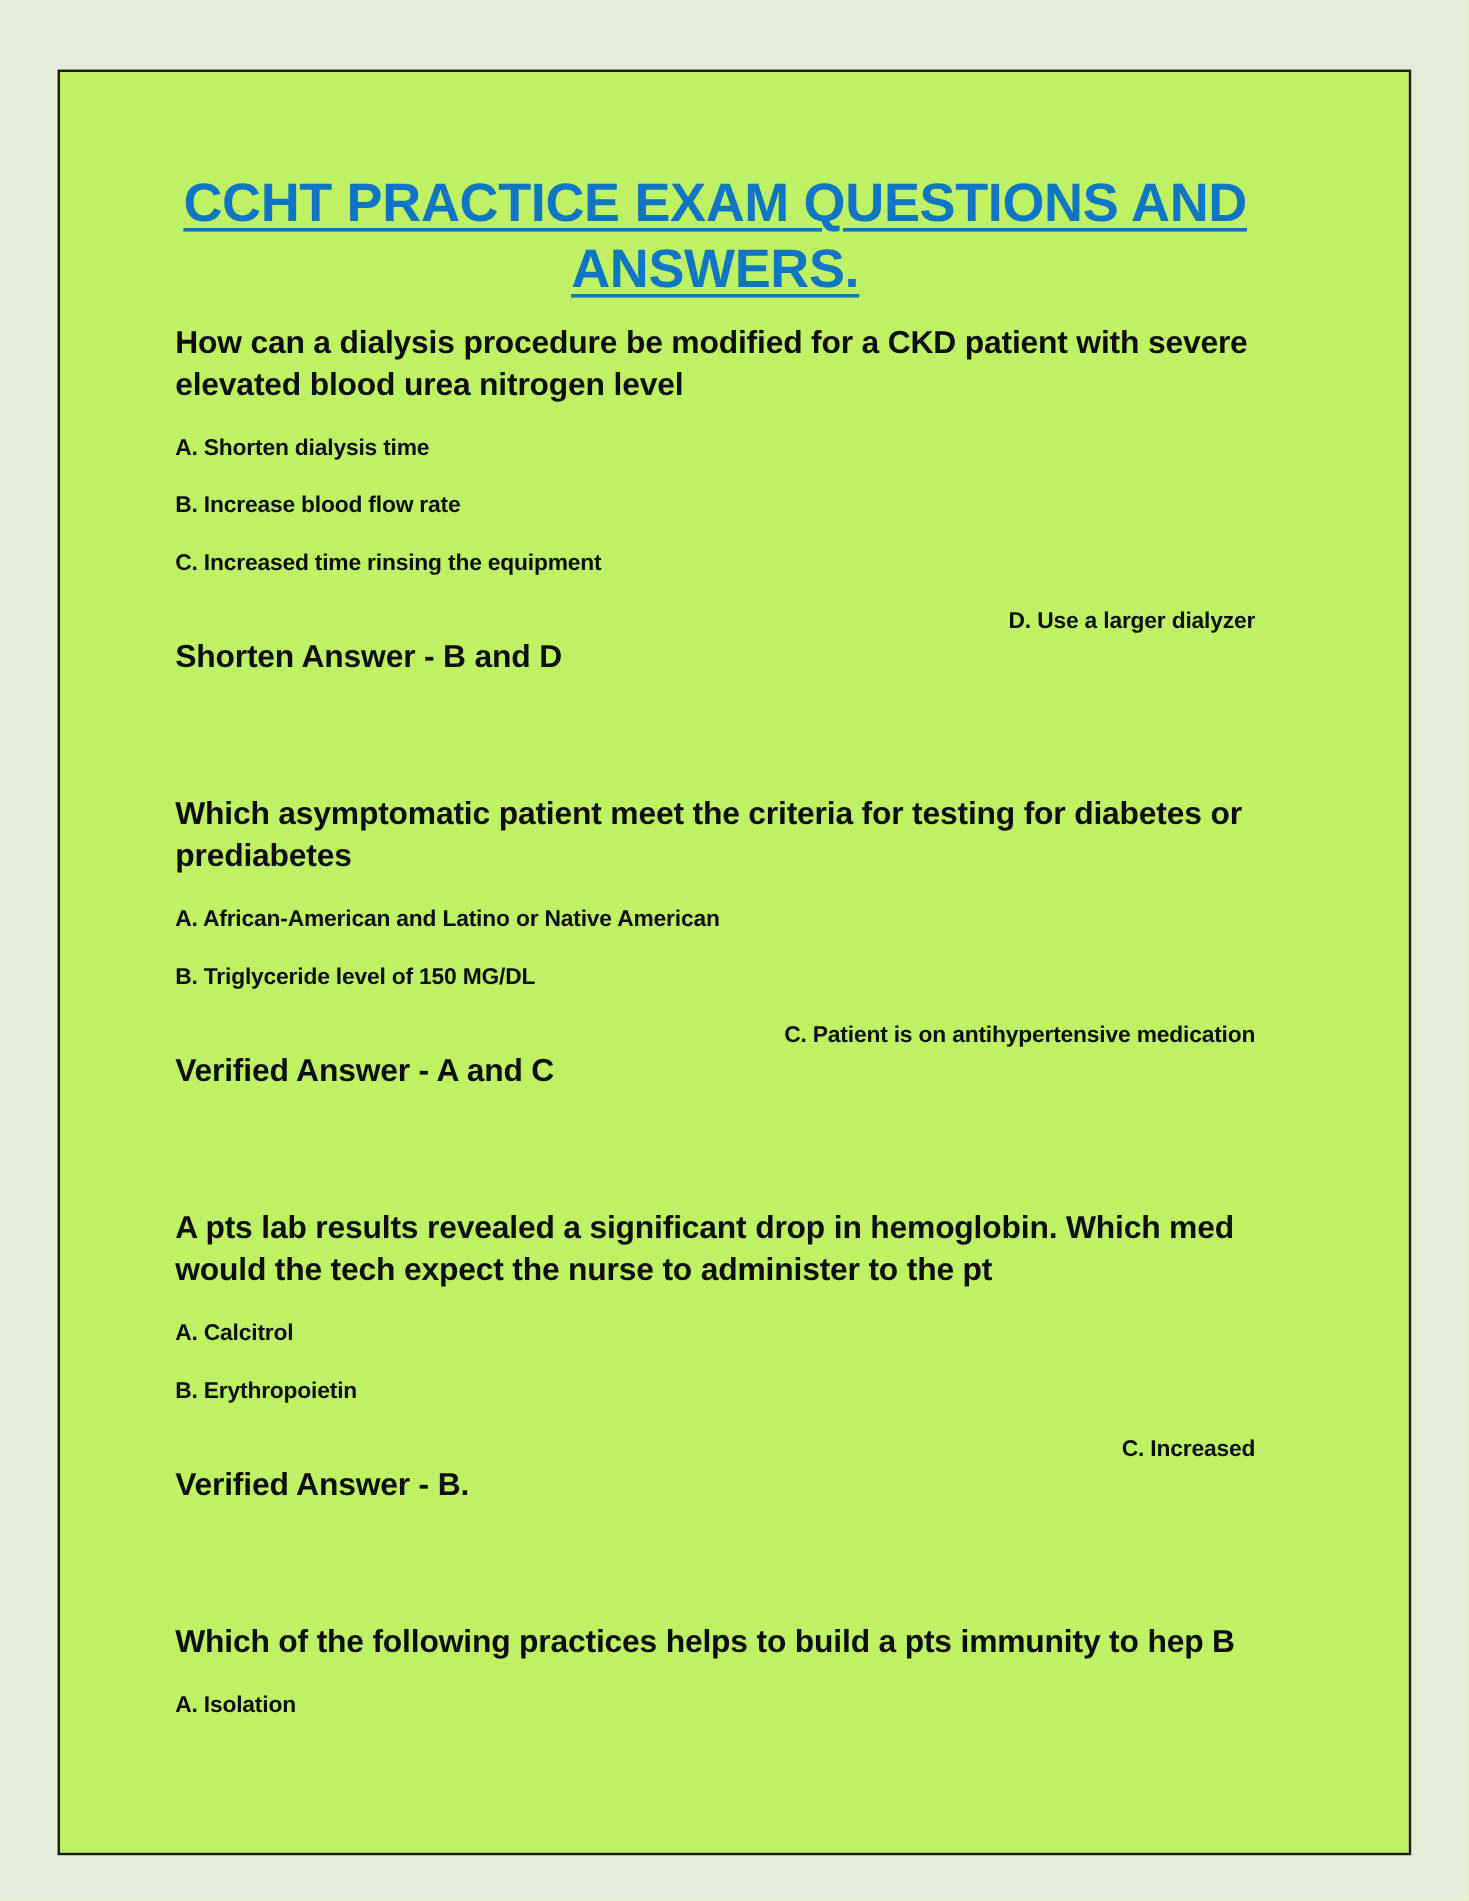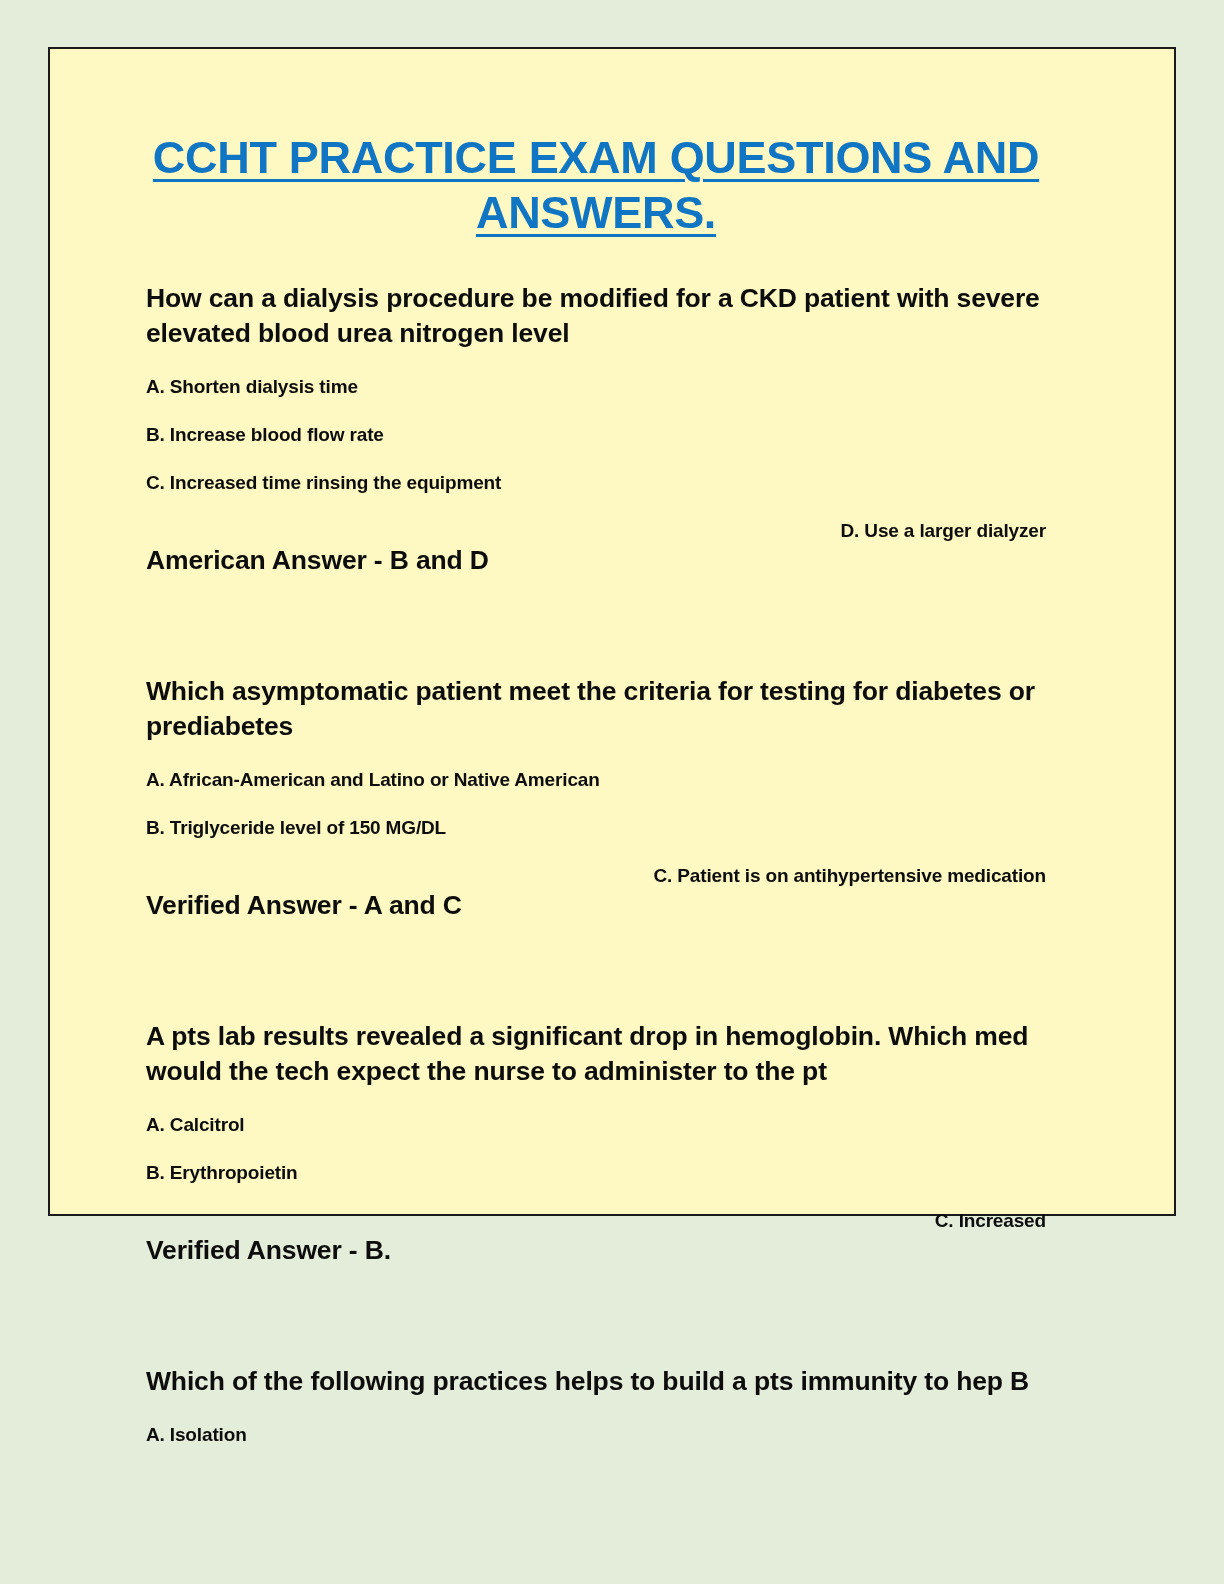--- a/index.html
+++ b/index.html
@@ -11,26 +11,26 @@
     width: 1224px;
     height: 1584px;
     background: #e4edd9;
     font-family: "Liberation Sans", sans-serif;
     overflow: hidden;
   }
 
   .page {
     position: absolute;
     left: 48px;
-    top: 47px;
+    top: 58px;
     width: 1128px;   
-    height: 1169px;  
+    height: 1488px;  
     box-sizing: border-box;
     border: 2px solid #1a1a1a;
-    background: #fef9c3;
+    background: #bef264;
   }
 
   .content {
     position: absolute;
     left: 96px;   
     top: 0;
     width: 900px; 
   }
 
   .doc-title {
@@ -44,21 +44,21 @@
     color: #1076c3;
     letter-spacing: -0.3px;
   }
   .doc-title .title-inner {
     text-decoration: underline;
     text-decoration-thickness: 3px;
     text-underline-offset: 6px;
   }
 
   .qblock {
-    margin-top: 40px;
+    margin-top: 16px;
   }
   .qblock.gap {
     margin-top: 96px;
   }
 
   .qtext {
     font-family: "Liberation Sans", sans-serif;
     font-weight: bold;
     font-size: 26.5px;
     line-height: 1.32;
@@ -100,21 +100,21 @@
   <div class="content">
 
     <h1 class="doc-title"><span class="title-inner">CCHT PRACTICE EXAM QUESTIONS AND ANSWERS.</span></h1>
 
     <div class="qblock">
       <p class="qtext">How can a dialysis procedure be modified for a CKD patient with severe elevated blood urea nitrogen level</p>
       <p class="opt">A. Shorten dialysis time</p>
       <p class="opt">B. Increase blood flow rate</p>
       <p class="opt">C. Increased time rinsing the equipment</p>
       <p class="opt opt-last">D. Use a larger dialyzer</p>
-      <p class="verified">American Answer - B and D</p>
+      <p class="verified">Shorten Answer - B and D</p>
     </div>
 
     <div class="qblock gap">
       <p class="qtext">Which asymptomatic patient meet the criteria for testing for diabetes or prediabetes</p>
       <p class="opt">A. African-American and Latino or Native American</p>
       <p class="opt">B. Triglyceride level of 150 MG/DL</p>
       <p class="opt opt-last">C. Patient is on antihypertensive medication</p>
       <p class="verified">Verified Answer - A and C</p>
     </div>
 

